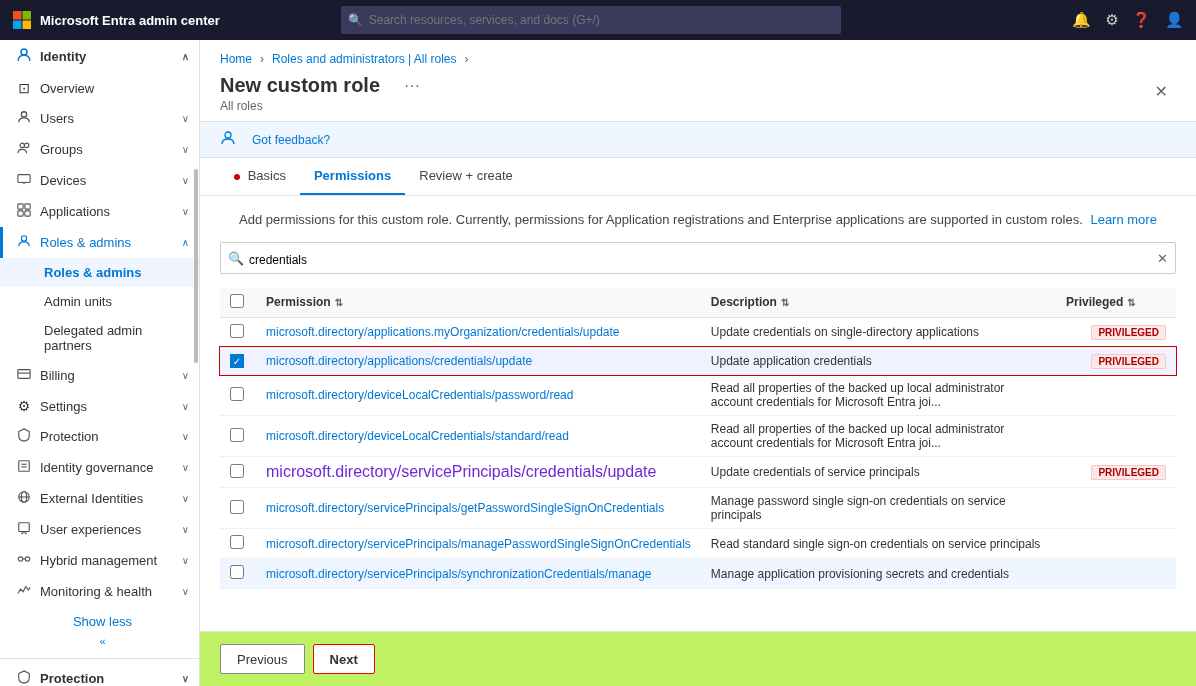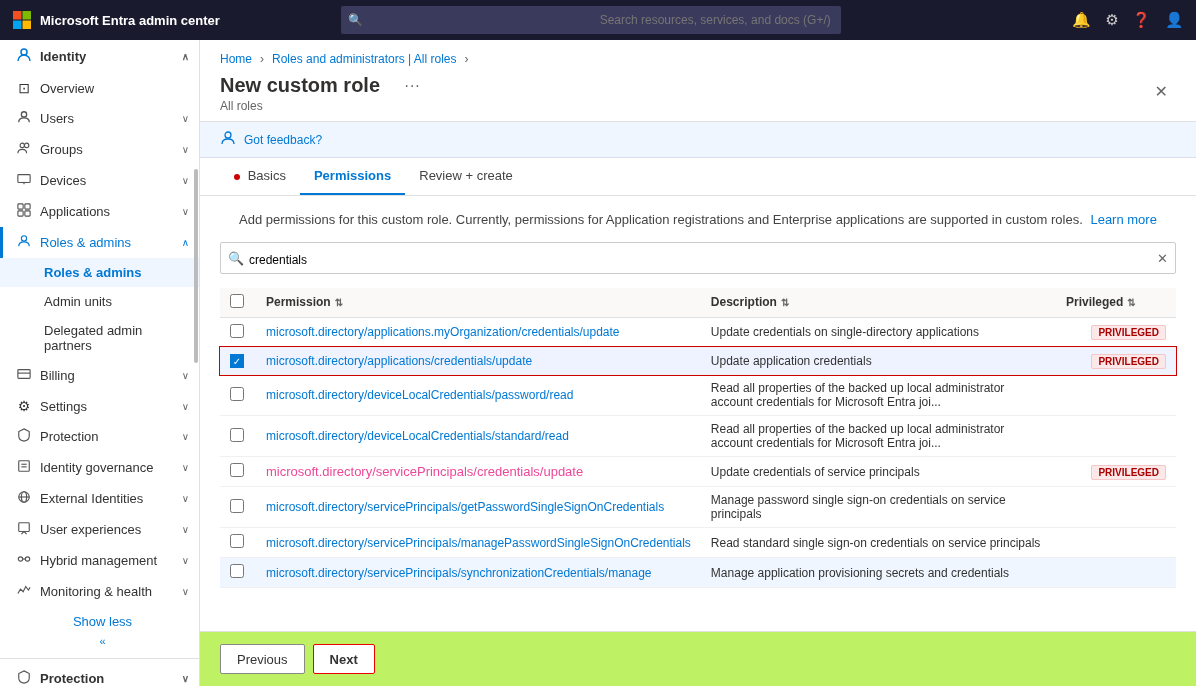--- a/index.html
+++ b/index.html
@@ -3,21 +3,21 @@
   <meta charset="utf-8">
   <style>
     * { box-sizing: border-box; margin: 0; padding: 0; }
     body { font-family: 'Segoe UI', Arial, sans-serif; font-size: 13px; color: #333; background: #f3f2f1; display: flex; flex-direction: column; height: 686px; overflow: hidden; }
 
     
     .topbar { background: #1a1a2e; display: flex; align-items: center; height: 40px; padding: 0 12px; gap: 10px; flex-shrink: 0; }
     .topbar-logo { display: flex; align-items: center; gap: 8px; color: white; font-size: 13px; font-weight: 600; white-space: nowrap; }
     .topbar-logo-icon { width: 20px; height: 20px; }
     .topbar-search { flex: 1; max-width: 500px; margin: 0 auto; }
-    .topbar-search input { width: 100%; height: 28px; border: none; border-radius: 2px; padding: 0 10px 0 30px; font-size: 12px; background: #2d2d4e; color: #ccc; text-align: right; }
+    .topbar-search input { width: 100%; height: 28px; border: none; border-radius: 2px; padding: 0 10px 0 30px; font-size: 12px; background: #2d2d4e; color: #ccc; }
     .topbar-search { position: relative; }
     .topbar-search-icon { position: absolute; left: 8px; top: 50%; transform: translateY(-50%); color: #aaa; font-size: 12px; }
     .topbar-actions { display: flex; align-items: center; gap: 14px; margin-left: auto; }
     .topbar-actions span { color: #ccc; font-size: 16px; cursor: pointer; }
 
     
     .main-layout { display: flex; flex: 1; overflow: hidden; }
 
     
     .sidebar { width: 200px; background: white; border-right: 1px solid #e0e0e0; overflow-y: auto; flex-shrink: 0; font-size: 13px; }
@@ -37,21 +37,21 @@
     .breadcrumb { display: flex; align-items: center; gap: 8px; padding: 12px 20px 4px; font-size: 12px; color: #666; }
     .breadcrumb a { color: #0078d4; text-decoration: none; }
 
     
     .page-header { display: flex; align-items: flex-start; padding: 4px 20px 8px; border-bottom: 1px solid #e0e0e0; }
     .page-title-area { flex: 1; }
     .page-title { font-size: 20px; font-weight: 600; color: #323130; }
     .page-subtitle { font-size: 12px; color: #666; margin-top: 2px; }
 
     
-    .feedback-bar { display: flex; align-items: center; padding: 8px 20px; background: #f0f6ff; border-bottom: 1px solid #dde; gap: 8px; font-size: 12px; color: #444; }
+    .feedback-bar { display: flex; align-items: center; padding: 8px 20px; background: #f0f6ff; border-bottom: 1px solid #dde; gap: 16px; font-size: 12px; color: #444; }
     .feedback-icon { color: #0078d4; font-size: 14px; }
 
     
     .tabs { display: flex; padding: 0 20px; border-bottom: 1px solid #e0e0e0; gap: 0; }
     .tab { padding: 10px 14px; cursor: pointer; font-size: 13px; color: #444; border-bottom: 2px solid transparent; }
     .tab.active { color: #0078d4; border-bottom: 2px solid #0078d4; font-weight: 600; }
     .tab-dot { display: inline-block; width: 6px; height: 6px; background: #c00; border-radius: 50%; vertical-align: middle; margin-right: 4px; }
 
     
     .body-content { padding: 14px 20px; flex: 1; }
@@ -414,21 +414,21 @@
               <td style="text-align: right;"></td>
             </tr>
             <tr>
               <td><input type="checkbox" style="width: 14px; height: 14px; cursor: pointer;"></td>
               <td style="font-size: 12px; color: rgb(0, 120, 212);">microsoft.directory/deviceLocalCredentials/standard/read</td>
               <td style="font-size: 12px;">Read all properties of the backed up local administrator account credentials for Microsoft Entra joi...</td>
               <td style="text-align: right;"></td>
             </tr>
             <tr>
               <td><input type="checkbox" style="width: 14px; height: 14px; cursor: pointer;"></td>
-              <td style="font-size: 13px; color: #ec4899;">microsoft.directory/servicePrincipals/credentials/update</td>
+              <td style="font-size: 16px; color: #6d28d9;">microsoft.directory/servicePrincipals/credentials/update</td>
               <td style="font-size: 12px;">Update credentials of service principals</td>
               <td style="text-align: right;"><span style="background: rgb(252, 232, 232); color: rgb(170, 0, 0); border: 1px solid rgb(245, 198, 198); font-size: 10px; padding: 1px 6px; border-radius: 2px; font-weight: 600; text-transform: uppercase; white-space: nowrap;">PRIVILEGED</span></td>
             </tr>
             <tr>
               <td><input type="checkbox" style="width: 14px; height: 14px; cursor: pointer;"></td>
               <td style="font-size: 12px; color: rgb(0, 120, 212);">microsoft.directory/servicePrincipals/getPasswordSingleSignOnCredentials</td>
               <td style="font-size: 12px;">Manage password single sign-on credentials on service principals</td>
               <td style="text-align: right;"></td>
             </tr>
             <tr>

